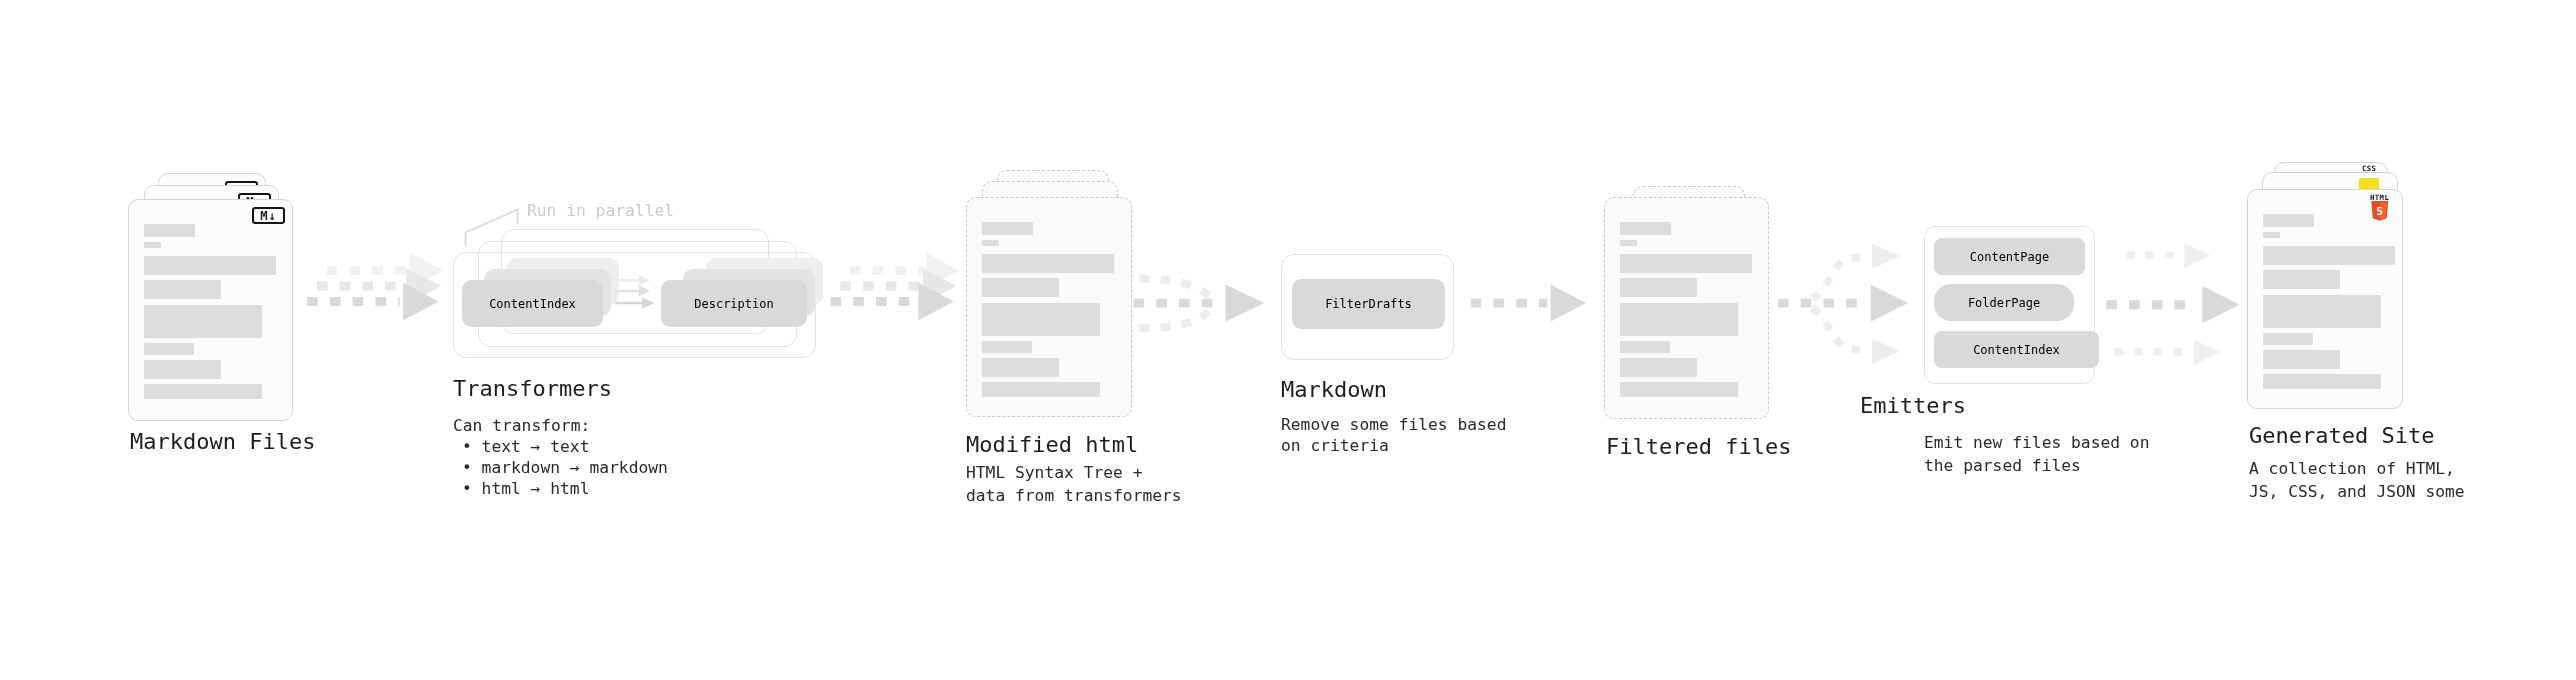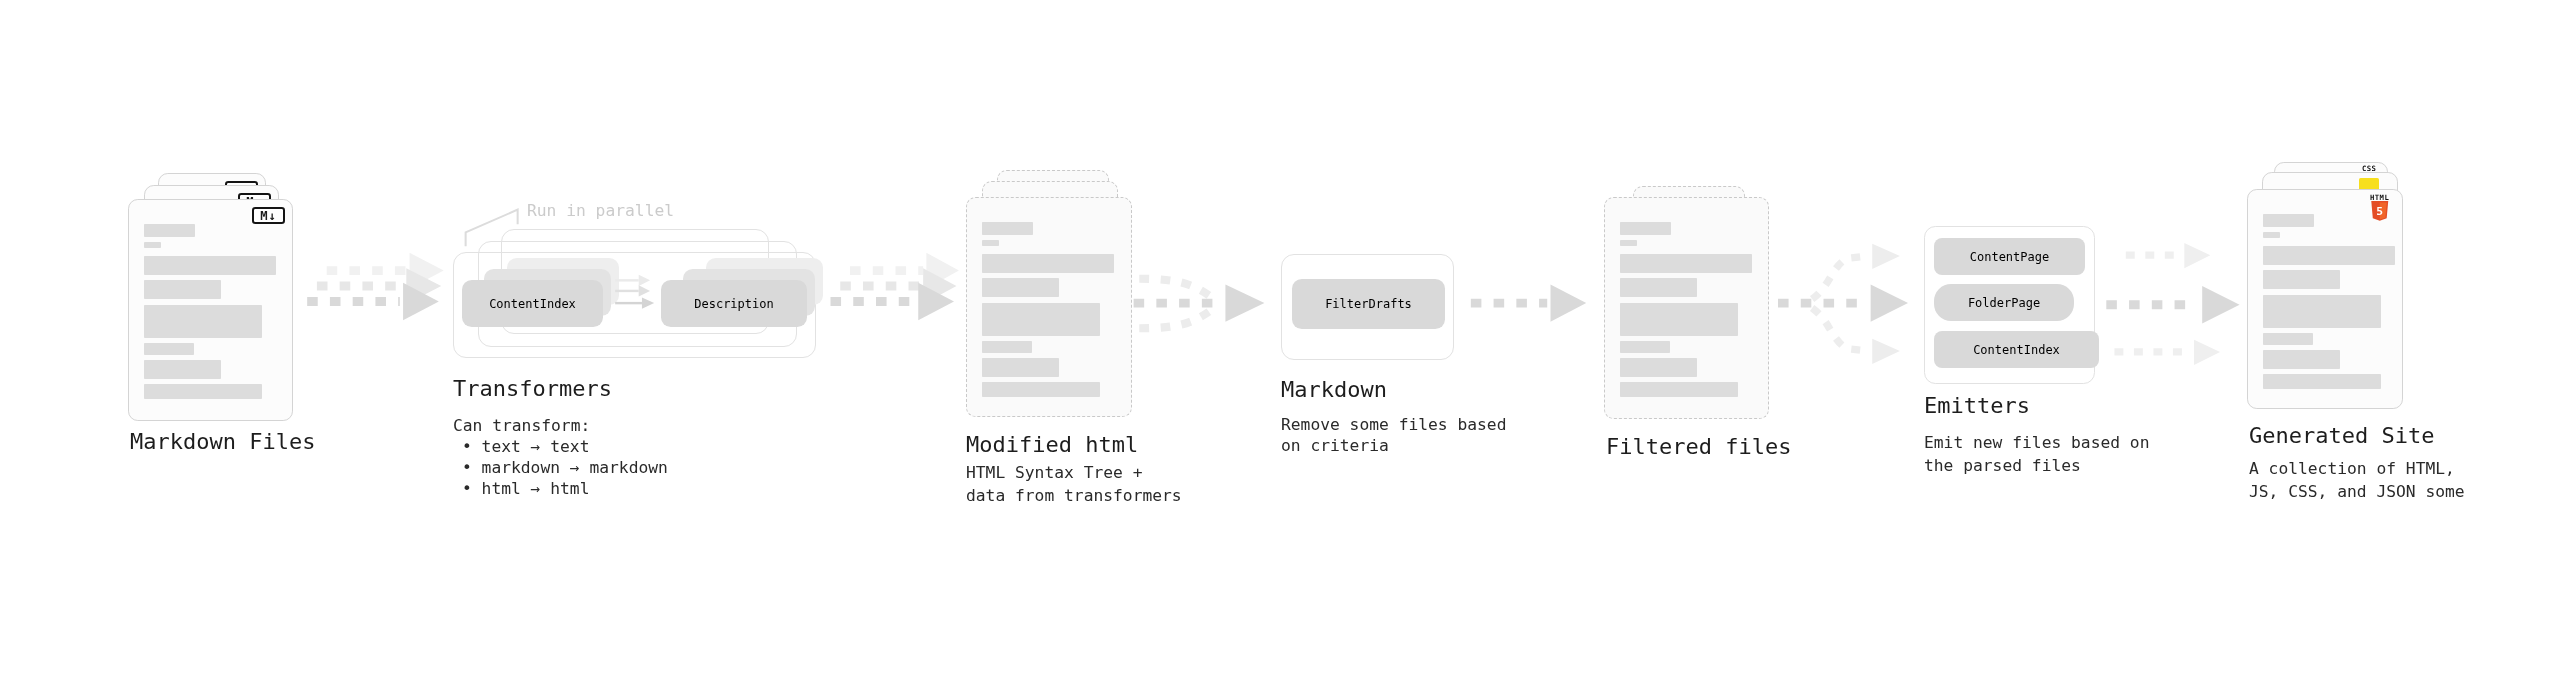--- a/index.html
+++ b/index.html
@@ -128,21 +128,21 @@
       <div class="bar b8"></div>
     </div>
     <div class="h-label" style="left:1606px;top:434px">Filtered files</div>
   </div>
 
   <div>
     <div class="outline-box" style="left:1924px;top:226px;width:171px;height:158px;border-radius:11.4px"></div>
     <div class="pill" style="left:1934px;top:238px;width:151px;height:37px;border-radius:8.1px">ContentPage</div>
     <div class="pill" style="left:1934px;top:284px;width:140px;height:37px;border-radius:17px">FolderPage</div>
     <div class="pill" style="left:1934px;top:331px;width:165px;height:37px;border-radius:8.1px">ContentIndex</div>
-    <div class="h-label" style="left:1924px;top:393px">Emitters</div>
+    <div class="h-label" style="left:1860px;top:393px">Emitters</div>
     <div class="desc" style="left:1924px;top:433px">Emit new files based on</div>
     <div class="desc" style="left:1924px;top:456px">the parsed files</div>
   </div>
 
   <div>
     <div class="doc" style="left:2274px;top:162px;width:114px;height:98px">
       <div class="css-badge">
         <div class="css-txt">CSS</div>
         <div class="css-bar" style="background:#2965f1"></div>
       </div>

